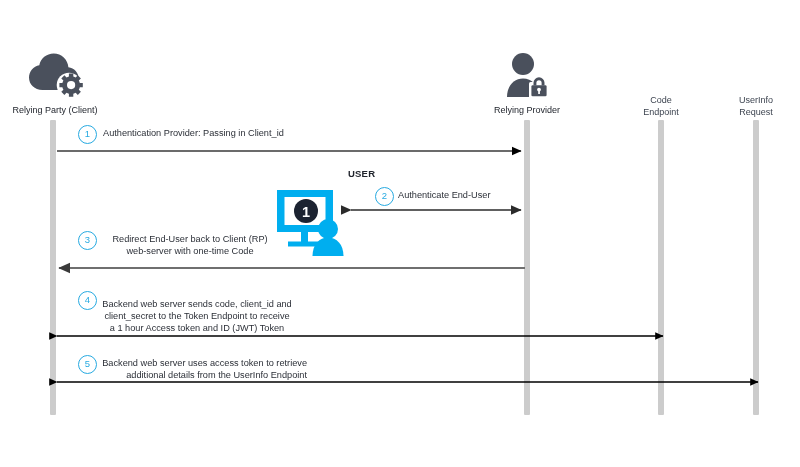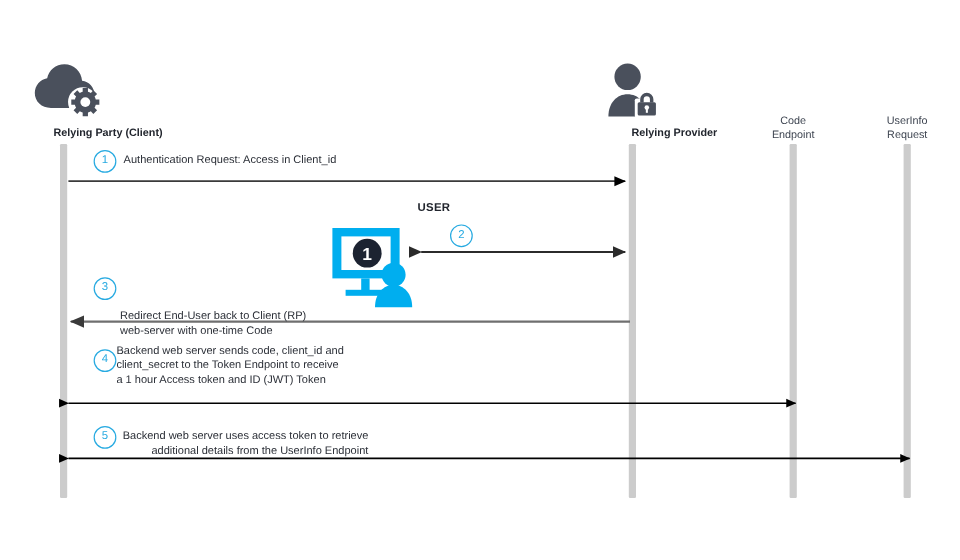--- a/index.html
+++ b/index.html
@@ -23,23 +23,22 @@
   }
   .actor-label {
     position: absolute;
     text-align: center;
     font-size: 9px;
     color: #3d4450;
     line-height: 12px;
     white-space: pre-line;
   }
   .actor-label.bold {
-    font-weight: bold;
+    font-weight: normal;
     color: #22262e;
-    margin-left: 35px;
   }
   .actor-icon {
     position: absolute;
   }
   .step-num {
     position: absolute;
     width: 17px;
     height: 17px;
     border: 1.4px solid #27AAE1;
     border-radius: 50%;
@@ -155,30 +154,31 @@
     <line x1="351" y1="210" x2="521" y2="210" stroke="#2b2b2b" stroke-width="1.7" marker-start="url(#ah-dark-l)" marker-end="url(#ah-dark-r)"></line>
 
     <line x1="525" y1="268" x2="59" y2="268" stroke="#6F6F6F" stroke-width="1.9" marker-end="url(#ah-gray-l)"></line>
 
     <line x1="57" y1="336" x2="663" y2="336" stroke="#000000" stroke-width="1.3" marker-start="url(#ah-black-l)" marker-end="url(#ah-black-r)"></line>
 
     <line x1="57" y1="382" x2="758" y2="382" stroke="#000000" stroke-width="1.3" marker-start="url(#ah-black-l)" marker-end="url(#ah-black-r)"></line>
   </svg>
 
   <div class="step-num" style="left:78px; top:125px;">1</div>
-  <div class="step-text" style="left:103px; top:127px; width:300px; text-align:left;">Authentication Request: Access in Client_id</div>
+  <div class="step-text" style="left:103px; top:127px; width:300px; text-align:left;">Authentication Provider: Passing in Client_id</div>
 
   <div class="step-num" style="left:375px; top:187px;">2</div>
+  <div class="step-text" style="left:398px; top:189px; width:160px; text-align:left;">Authenticate End-User</div>
 
   <div class="step-num" style="left:78px; top:231px;">3</div>
-  <div class="step-text" style="left:100px; top:233px; width:180px; margin-top:24px;">Redirect End-User back to Client (RP)
+  <div class="step-text" style="left:100px; top:233px; width:180px; text-align:center;">Redirect End-User back to Client (RP)
 web-server with one-time Code</div>
 
   <div class="step-num" style="left:78px; top:291px;">4</div>
-  <div class="step-text" style="left:97px; top:286px; width:200px; text-align:left;">Backend web server sends code, client_id and
+  <div class="step-text" style="left:97px; top:298px; width:200px; text-align:center;">Backend web server sends code, client_id and
 client_secret to the Token Endpoint to receive
 a 1 hour Access token and ID (JWT) Token</div>
 
   <div class="step-num" style="left:78px; top:355px;">5</div>
   <div class="step-text" style="left:97px; top:357px; width:210px; text-align:right;">Backend web server uses access token to retrieve
 additional details from the UserInfo Endpoint</div>
 
 </div>
 
 </body></html>

